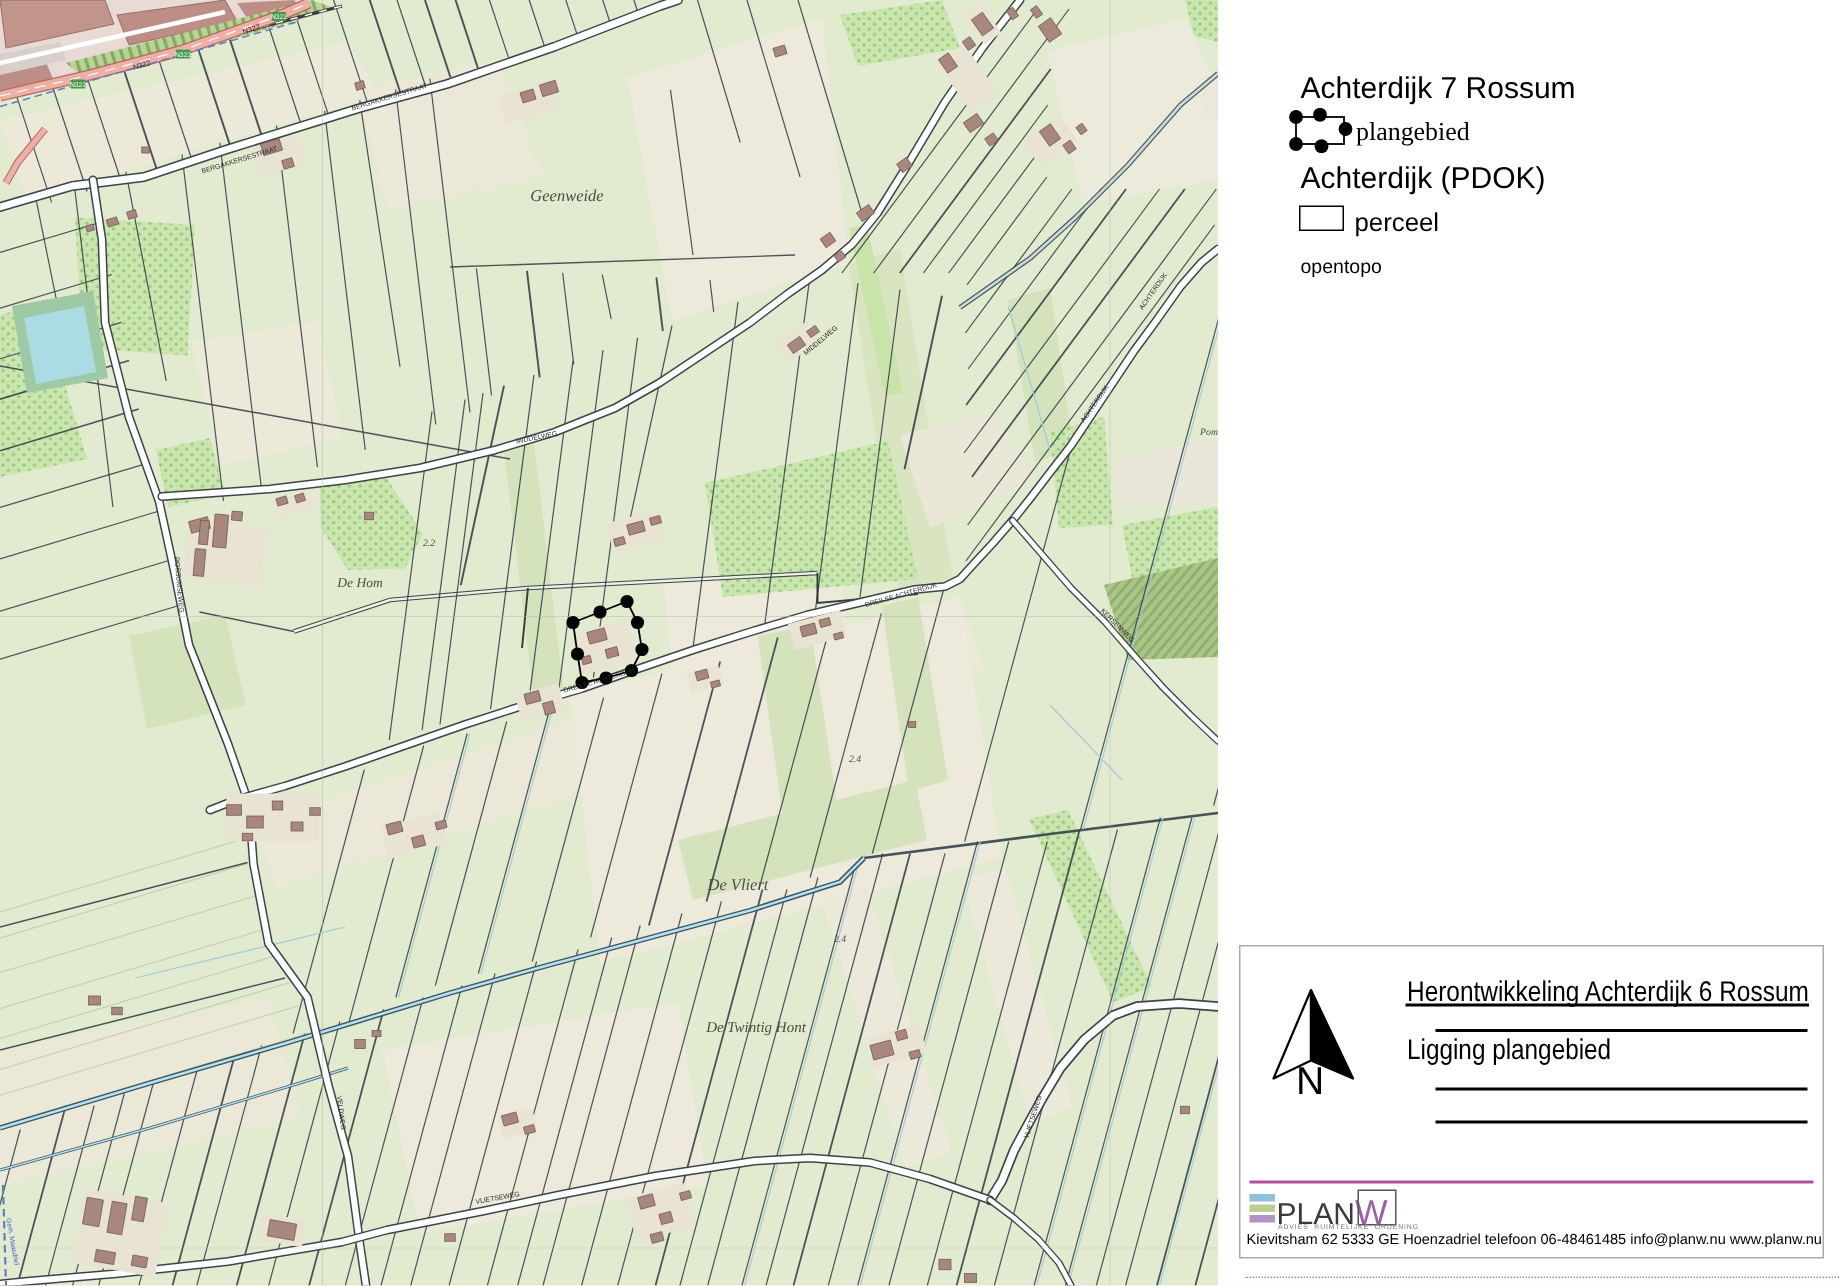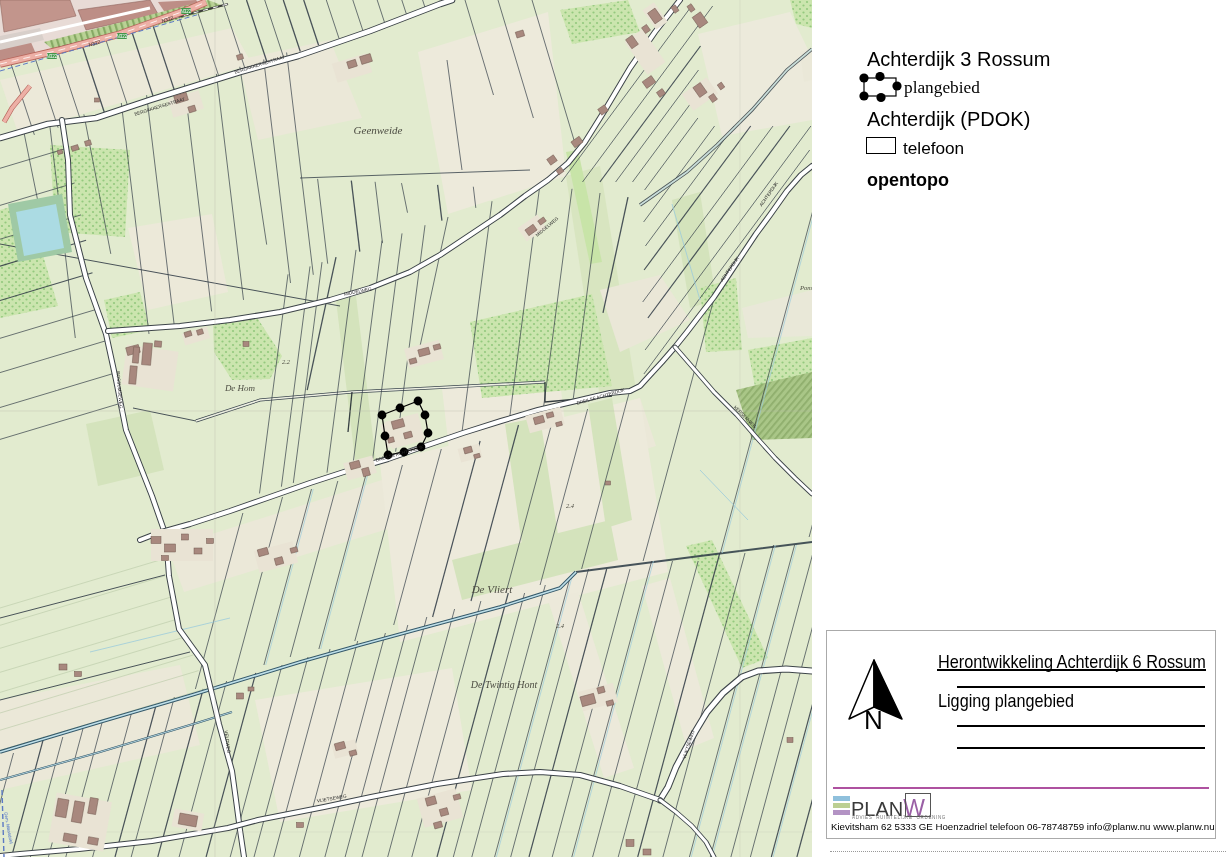--- a/index.html
+++ b/index.html
@@ -417,36 +417,36 @@
 <text x="226" y="742" font-family="Liberation Sans, sans-serif" font-size="4.6" fill="#2a2a2a" text-anchor="middle" transform="rotate(83 226 742)">VELDWEG</text>
 <text x="332" y="800" font-family="Liberation Sans, sans-serif" font-size="4.6" fill="#2a2a2a" text-anchor="middle" transform="rotate(-10 332 800)">VLIETSEWEG</text>
 <text x="770" y="195" font-family="Liberation Sans, sans-serif" font-size="4.6" fill="#2a2a2a" text-anchor="middle" transform="rotate(-55 770 195)">ACHTERDIJK</text>
 <text x="731" y="270" font-family="Liberation Sans, sans-serif" font-size="4.6" fill="#2a2a2a" text-anchor="middle" transform="rotate(-55 731 270)">ACHTERDIJK</text>
 <text x="690" y="745" font-family="Liberation Sans, sans-serif" font-size="4.6" fill="#2a2a2a" text-anchor="middle" transform="rotate(-72 690 745)">VLIETSEWEG</text>
 <text x="744" y="418" font-family="Liberation Sans, sans-serif" font-size="4.6" fill="#2a2a2a" text-anchor="middle" transform="rotate(45 744 418)">KERSENWEG</text>
 <text x="95" y="45" font-family="Liberation Sans, sans-serif" font-size="5" fill="#2a2a2a" text-anchor="middle" transform="rotate(-17 95 45)">N322</text>
 <text x="168" y="21" font-family="Liberation Sans, sans-serif" font-size="5" fill="#2a2a2a" text-anchor="middle" transform="rotate(-17 168 21)">N322</text>
 </svg></div>
 
-<div class="abs" style="left:867px; top:48px; font-size:20px; color:#000;">Achterdijk 3 Rossum</div>
+<div class="abs" style="left:867px; top:48px; font-size:20px; color:#000;">Achterdijk 7 Rossum</div>
 <div class="abs" style="left:858px; top:72px;">
   <svg width="46" height="32" viewBox="0 0 46 32">
     <rect x="6" y="6" width="32" height="18" fill="none" stroke="#000" stroke-width="1.2"></rect>
     <circle cx="6" cy="6" r="4.6" fill="#000"></circle>
     <circle cx="22" cy="4.5" r="4.6" fill="#000"></circle>
     <circle cx="39" cy="14" r="4.6" fill="#000"></circle>
     <circle cx="6" cy="24" r="4.6" fill="#000"></circle>
     <circle cx="23" cy="25.5" r="4.6" fill="#000"></circle>
   </svg>
 </div>
 <div class="abs" style="left:904px; top:78px; font-size:17.3px; color:#000;font-family:Liberation Serif, serif;">plangebied</div>
 <div class="abs" style="left:867px; top:108px; font-size:20px; color:#000;">Achterdijk (PDOK)</div>
 <div class="abs" style="left:866px; top:137px; width:30px; height:17px; border:1.4px solid #000; background:#fff;"></div>
-<div class="abs" style="left:903px; top:138px; font-size:17.2px; color:#000;">telefoon</div>
-<div class="abs" style="left:867px; top:170px; font-size:18px; color:#000;font-weight:bold;">opentopo</div>
+<div class="abs" style="left:903px; top:138px; font-size:17.2px; color:#000;">perceel</div>
+<div class="abs" style="left:867px; top:170px; font-size:13px; color:#000;">opentopo</div>
 
 <div class="abs" style="left:826px; top:630px; width:390px; height:209px; border:1px solid #aaa; background:#fff;"></div>
 <div class="abs" style="left:845px; top:655px;"><svg width="64" height="80" viewBox="0 0 64 80">
 <polygon points="29,5 4,64 29,52" fill="#ffffff" stroke="#000" stroke-width="1.5" stroke-linejoin="round"></polygon>
 <polygon points="29,5 57,64 29,52" fill="#000000" stroke="#000" stroke-width="1.5" stroke-linejoin="round"></polygon>
 <text x="19" y="74" font-family="Liberation Sans, sans-serif" font-size="26" fill="#000">N</text>
 </svg></div>
 <div class="abs" style="left:938px; top:651px; font-size:19px; color:#000; transform:scaleX(0.857); transform-origin:0 0;">Herontwikkeling Achterdijk 6 Rossum</div>
 <div class="ln" style="left:937px; top:669px; width:269px;"></div>
 <div class="ln" style="left:957px; top:686px; width:248px;"></div>
@@ -455,14 +455,14 @@
 <div class="ln" style="left:957px; top:747px; width:248px;"></div>
 <div class="abs" style="left:833px; top:787px; width:376px; height:2px; background:#ae51a0;"></div>
 
 <div class="abs" style="left:833px; top:796px; width:17px; height:5px; background:#8fc0dc;"></div>
 <div class="abs" style="left:833px; top:803px; width:17px; height:5px; background:#bccf92;"></div>
 <div class="abs" style="left:833px; top:810px; width:17px; height:5px; background:#b393c4;"></div>
 <div class="abs" style="left:851px; top:795px; font-size:20px; font-weight:normal; color:#3a3a3a;">PLAN<span style="font-size:23px; color:#9a5fa5;">W</span></div>
 <div class="abs" style="left:905px; top:793px; width:26px; height:24px; border:0.8px solid #555;"></div>
 <div class="abs" style="left:852px; top:815px; font-size:4.6px; color:#777; letter-spacing:0.6px;">ADVIES&nbsp;&nbsp;RUIMTELIJKE&nbsp;&nbsp;ORDENING</div>
 
-<div class="abs" style="left:831px; top:821px; font-size:9.7px; color:#000;">Kievitsham 62 5333 GE Hoenzadriel telefoon 06-78748759 info@planw.nu www.planw.nu</div>
+<div class="abs" style="left:831px; top:821px; font-size:9.7px; color:#000;">Kievitsham 62 5333 GE Hoenzadriel telefoon 06-48461485 info@planw.nu www.planw.nu</div>
 
 <div class="abs" style="left:830px; top:851px; width:396px; border-top:1.6px dotted #999;"></div>
 </body></html>

